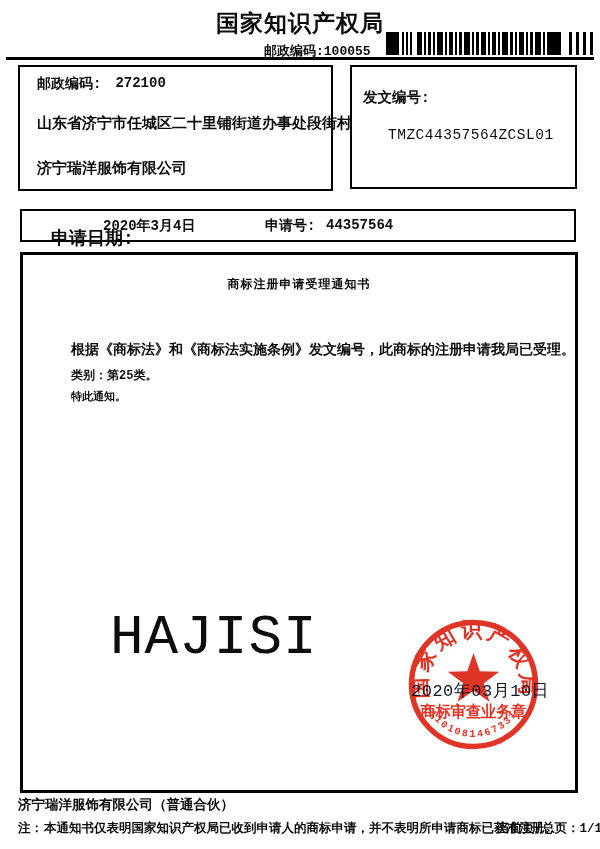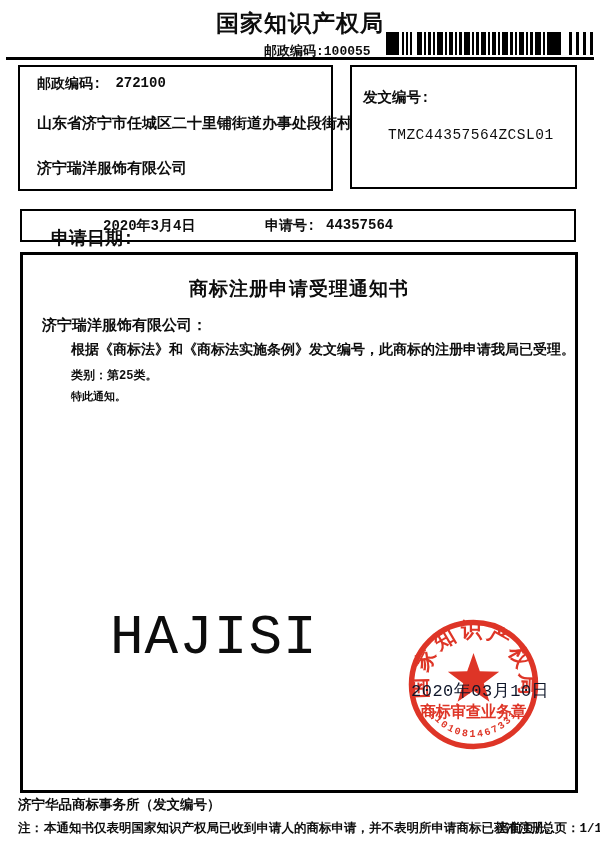--- a/index.html
+++ b/index.html
@@ -25,21 +25,21 @@
   .rb-row1{left:17px;top:8px;font-size:14px;font-weight:700;display:flex;gap:14px;}
   .rb-row2{left:17px;top:47px;font-size:15px;font-weight:700;}
   .rb-row3{left:17px;top:92px;font-size:15px;font-weight:700;}
   .db-label{left:11px;top:21px;font-size:14.5px;font-weight:700;}
   .db-value{left:36px;top:60px;font-size:14.5px;letter-spacing:.5px;}
   .ab-l1{left:29px;top:6px;font-size:18px;font-weight:700;margin-top:9px;}
   .ab-v1{left:81px;top:6px;font-size:14px;font-weight:700;}
   .ab-l2{left:243px;top:6px;font-size:14px;font-weight:700;}
   .ab-v2{left:304px;top:6px;font-size:14px;font-weight:700;}
   
-  .n-title{left:0;top:21px;width:552px;text-align:center;font-size:19px;letter-spacing:1px;font-weight:700;}
+  .n-title{left:0;top:21px;width:552px;text-align:center;font-size:12px;letter-spacing:1px;font-weight:700;}
   .n-salut{left:19px;top:61px;font-size:15px;font-weight:700;}
   .n-body{left:48px;top:86px;font-size:14px;font-weight:700;}
   .n-cat{left:48px;top:112px;font-size:12px;font-weight:700;}
   .n-close{left:48px;top:134px;font-size:11px;font-weight:700;}
   .trademark{left:110px;top:606px;font-size:56px;letter-spacing:1px;font-weight:400;}
   
   .seal{left:405px;top:616px;width:137px;height:137px;opacity:.95;}
   .seal-date{left:411px;top:679px;font-size:17px;color:#0f172a;letter-spacing:.5px;font-weight:400;}
   
   .agency{left:18px;top:796px;font-size:13.5px;font-weight:700;}
@@ -109,21 +109,20 @@
 
   <div class="box app-box">
     <span class="abs ab-l1">申请日期:</span>
     <span class="abs ab-v1">2020年3月4日</span>
     <span class="abs ab-l2">申请号:</span>
     <span class="abs ab-v2">44357564</span>
   </div>
 
   <div class="box main-box">
     <div class="abs n-title">商标注册申请受理通知书</div>
-    <div class="abs n-salut">济宁瑞洋服饰有限公司：</div>
     <div class="abs n-body">根据《商标法》和《商标法实施条例》发文编号，此商标的注册申请我局已受理。</div>
     <div class="abs n-cat">类别：第25类。</div>
     <div class="abs n-close">特此通知。</div>
   </div>
 
   <div class="abs trademark">HAJISI</div>
 
   <div class="abs seal">
     <svg width="137" height="137" viewBox="0 0 137 137">
       <defs>
@@ -136,18 +135,18 @@
         <textPath href="#arcTop" startOffset="50%">国家知识产权局</textPath>
       </text>
       <text x="68.5" y="101" font-size="16" font-weight="700" fill="#dd2b1c" text-anchor="middle" textLength="106" lengthAdjust="spacingAndGlyphs">商标审查业务章</text>
       <text font-size="10" font-weight="700" fill="#dd2b1c" letter-spacing="2" text-anchor="middle">
         <textPath href="#arcBottom" startOffset="50%">1101081467331</textPath>
       </text>
     </svg>
   </div>
   <div class="abs seal-date">2020年03月10日</div>
 
-  <div class="abs agency">济宁华品商标事务所（发文编号）</div>
+  <div class="abs agency">济宁瑞洋服饰有限公司（普通合伙）</div>
   <div class="abs note-label">注：</div>
   <div class="abs note-text">本通知书仅表明国家知识产权局已收到申请人的商标申请，并不表明所申请商标已获准注册。</div>
   <div class="abs page-ind">当前页/总页：1/1</div>
 
 </div>
 
 </body></html>

